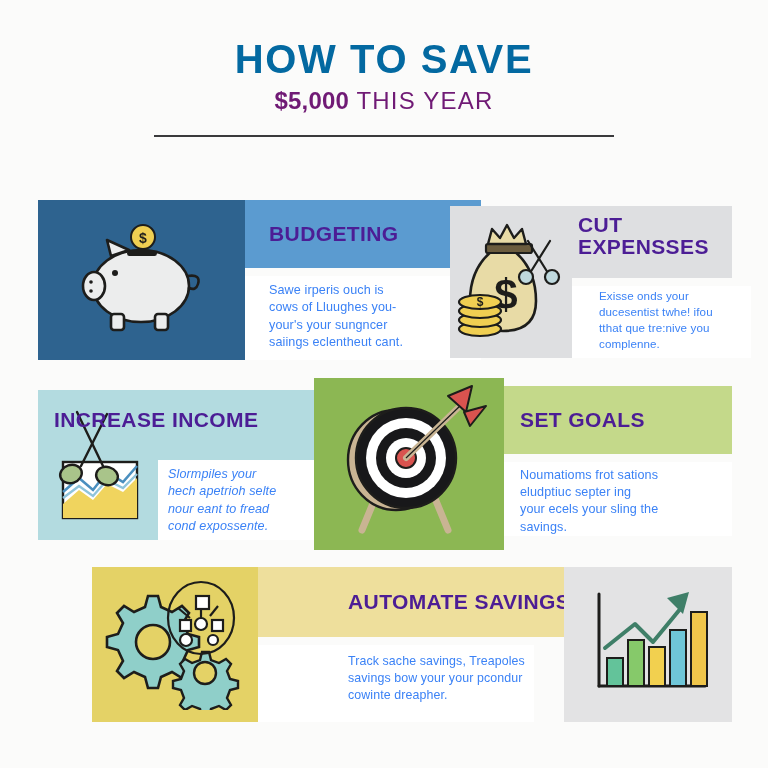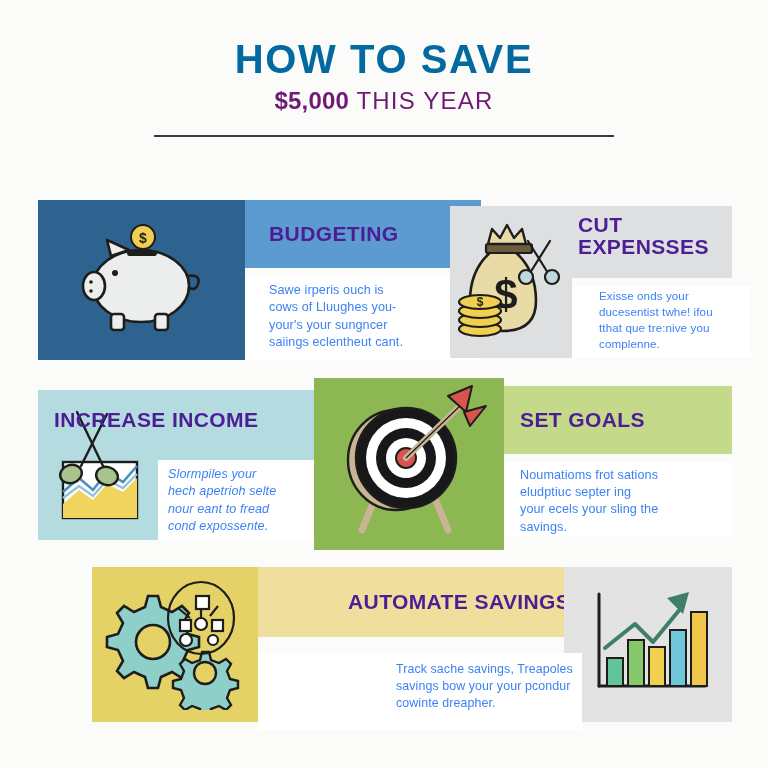--- a/index.html
+++ b/index.html
@@ -114,21 +114,21 @@
   #goals-heading { margin-left: 16px; font-size: 21px; }
   #goals-bodybox { left: 0; top: 76px; width: 228px; height: 74px; align-items: flex-end; }
   #goals-bodybox .bodytext { margin: 2px 6px 0 16px; }
 
   
   #card-automate { left: 92px; top: 567px; width: 640px; height: 155px; }
   #automate-icon-panel { left: 0; top: 0; width: 166px; height: 155px; background: #e4d266; }
   #automate-band { left: 166px; top: 0; width: 306px; height: 70px; background: #eedf9c; }
   #automate-heading { margin-left: 90px; font-size: 21px; white-space: nowrap; }
   #automate-chart-panel { left: 472px; top: 0; width: 168px; height: 155px; background: #e3e3e4; }
-  #automate-bodybox { left: 166px; top: 86px; width: 276px; height: 77px; padding-left: 48px; }
+  #automate-bodybox { left: 166px; top: 78px; width: 276px; height: 77px; }
   #automate-bodybox .bodytext { margin: 8px 8px 0 90px; font-size: 12.4px; }
 </style>
 </head>
 <body>
 
 <div id="header">
   <div id="title-line1">HOW TO SAVE</div>
   <div id="title-line2"><span id="title-amount">$5,000</span> <span id="title-suffix">THIS YEAR</span></div>
   <div id="title-divider"></div>
 </div>

